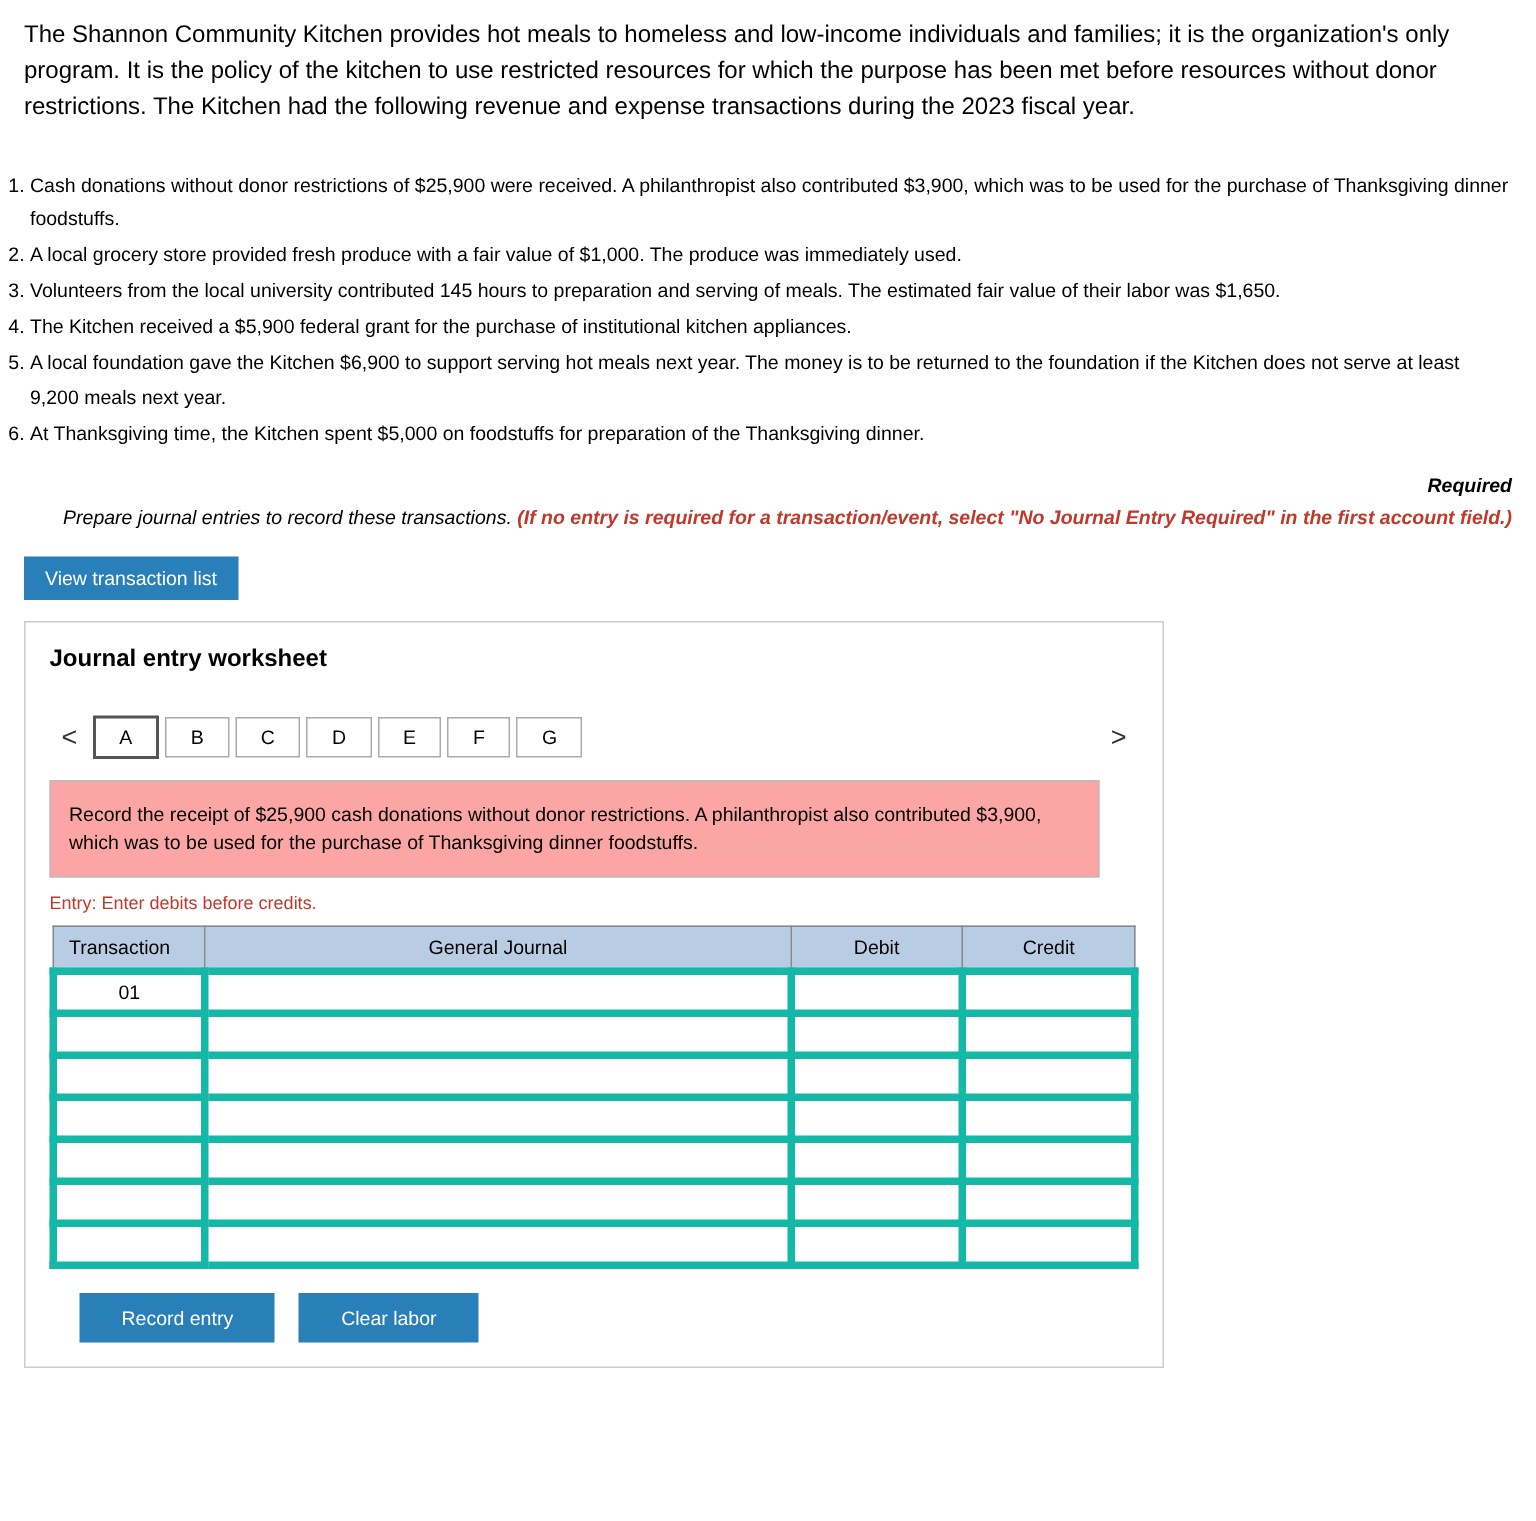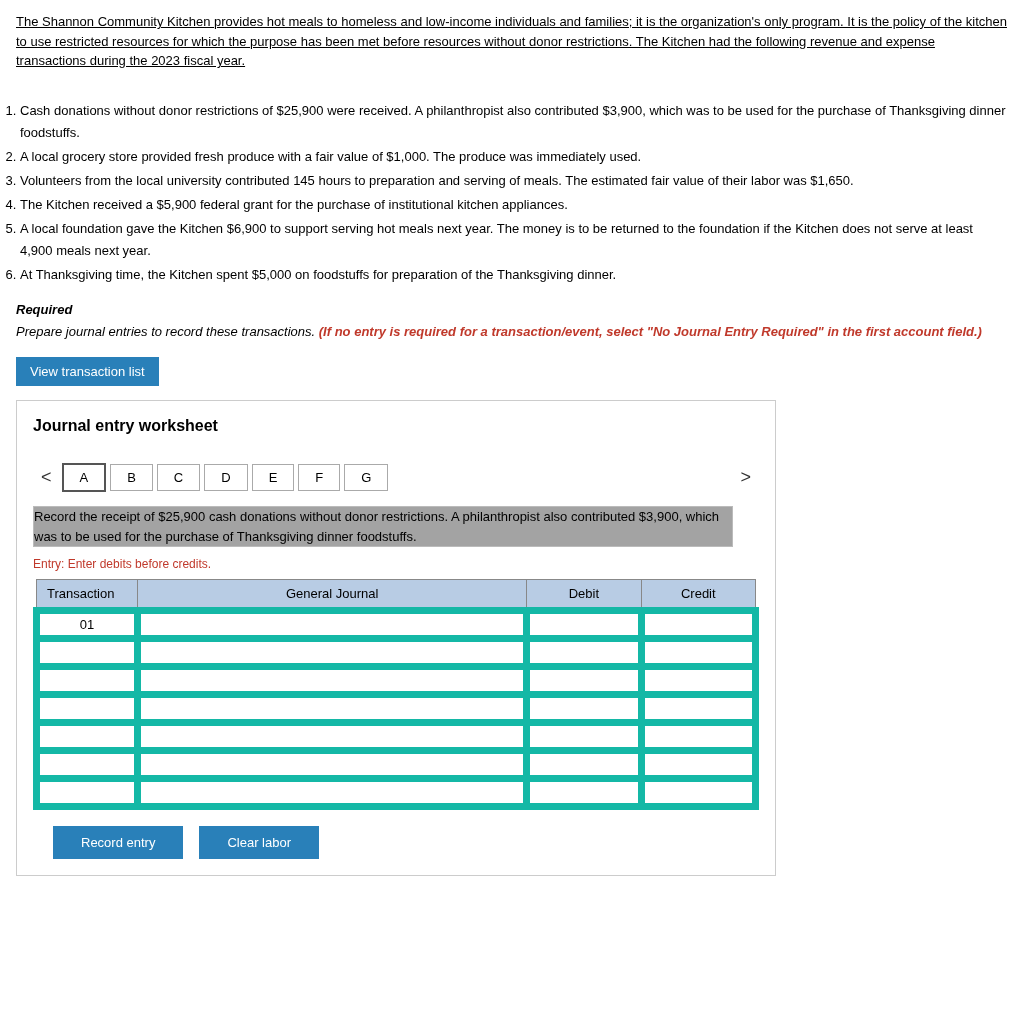--- a/index.html
+++ b/index.html
@@ -5,38 +5,38 @@
     * { box-sizing: border-box; margin: 0; padding: 0; }
     body {
       font-family: Arial, sans-serif;
       font-size: 13px;
       color: #000;
       background: #fff;
       padding: 12px 16px;
       width: 1024px;
     }
     .intro-text {
-      font-size: 13px;
+      font-size: 16px;
       line-height: 1.5;
       margin-bottom: 14px;
-      text-decoration: underline;
     }
     .transactions-list {
       font-size: 13px;
       line-height: 1.7;
       margin-bottom: 14px;
       padding-left: 4px;
     }
     .transactions-list li {
       margin-bottom: 2px;
     }
     .required-section {
       font-size: 13px;
       line-height: 1.5;
       margin-bottom: 16px;
+      text-align: right;
     }
     .required-section p.required-label {
       font-weight: bold;
       font-style: italic;
       margin-bottom: 2px;
     }
     .required-section p.instruction {
       color: #000;
       font-style: italic;
     }
@@ -89,24 +89,25 @@
       min-width: 36px;
       text-align: center;
     }
     .tab-item.active {
       background: #fff;
       border: 2px solid #555;
       font-weight: normal;
     }
     .description-box {
       border: 1px solid #bbb;
+      padding: 12px;
       font-size: 13px;
       line-height: 1.5;
       margin-bottom: 10px;
-      background: #a3a3a3;
+      background: #fca5a5;
       max-width: 700px;
     }
     .note-text {
       color: #c0392b;
       font-size: 12px;
       margin-bottom: 8px;
     }
     .journal-table {
       width: 100%;
       border-collapse: collapse;
@@ -117,21 +118,21 @@
       background: #b8cce4;
       border: 1px solid #888;
       padding: 6px 10px;
       text-align: left;
       font-weight: normal;
     }
     .journal-table th.center {
       text-align: center;
     }
     .journal-table td {
-      border: 7px solid #14b8a6;
+      border: 5px solid #14b8a6;
       height: 28px;
       padding: 2px 6px;
       vertical-align: middle;
     }
     .journal-table td.transaction-num {
       text-align: center;
       width: 80px;
     }
     .journal-table td.general-journal {
       width: 340px;
@@ -177,21 +178,21 @@
 
 
 <ol class="transactions-list">
   <li>Cash donations without donor restrictions of $25,900 were received. A philanthropist also contributed $3,900, which was to be
     used for the purchase of Thanksgiving dinner foodstuffs.</li>
   <li>A local grocery store provided fresh produce with a fair value of $1,000. The produce was immediately used.</li>
   <li>Volunteers from the local university contributed 145 hours to preparation and serving of meals. The estimated fair value of their
     labor was $1,650.</li>
   <li>The Kitchen received a $5,900 federal grant for the purchase of institutional kitchen appliances.</li>
   <li>A local foundation gave the Kitchen $6,900 to support serving hot meals next year. The money is to be returned to the foundation if
-    the Kitchen does not serve at least 4,900 meals next year.</li>
+    the Kitchen does not serve at least 9,200 meals next year.</li>
   <li>At Thanksgiving time, the Kitchen spent $5,000 on foodstuffs for preparation of the Thanksgiving dinner.</li>
 </ol>
 
 
 <div class="required-section">
   <p class="required-label">Required</p>
   <p class="instruction">
     <span>Prepare journal entries to record these transactions. </span><span class="red-bold">(If no entry is required for a transaction/event, select "No Journal Entry Required" in the first account field.)</span>
   </p>
 </div>

